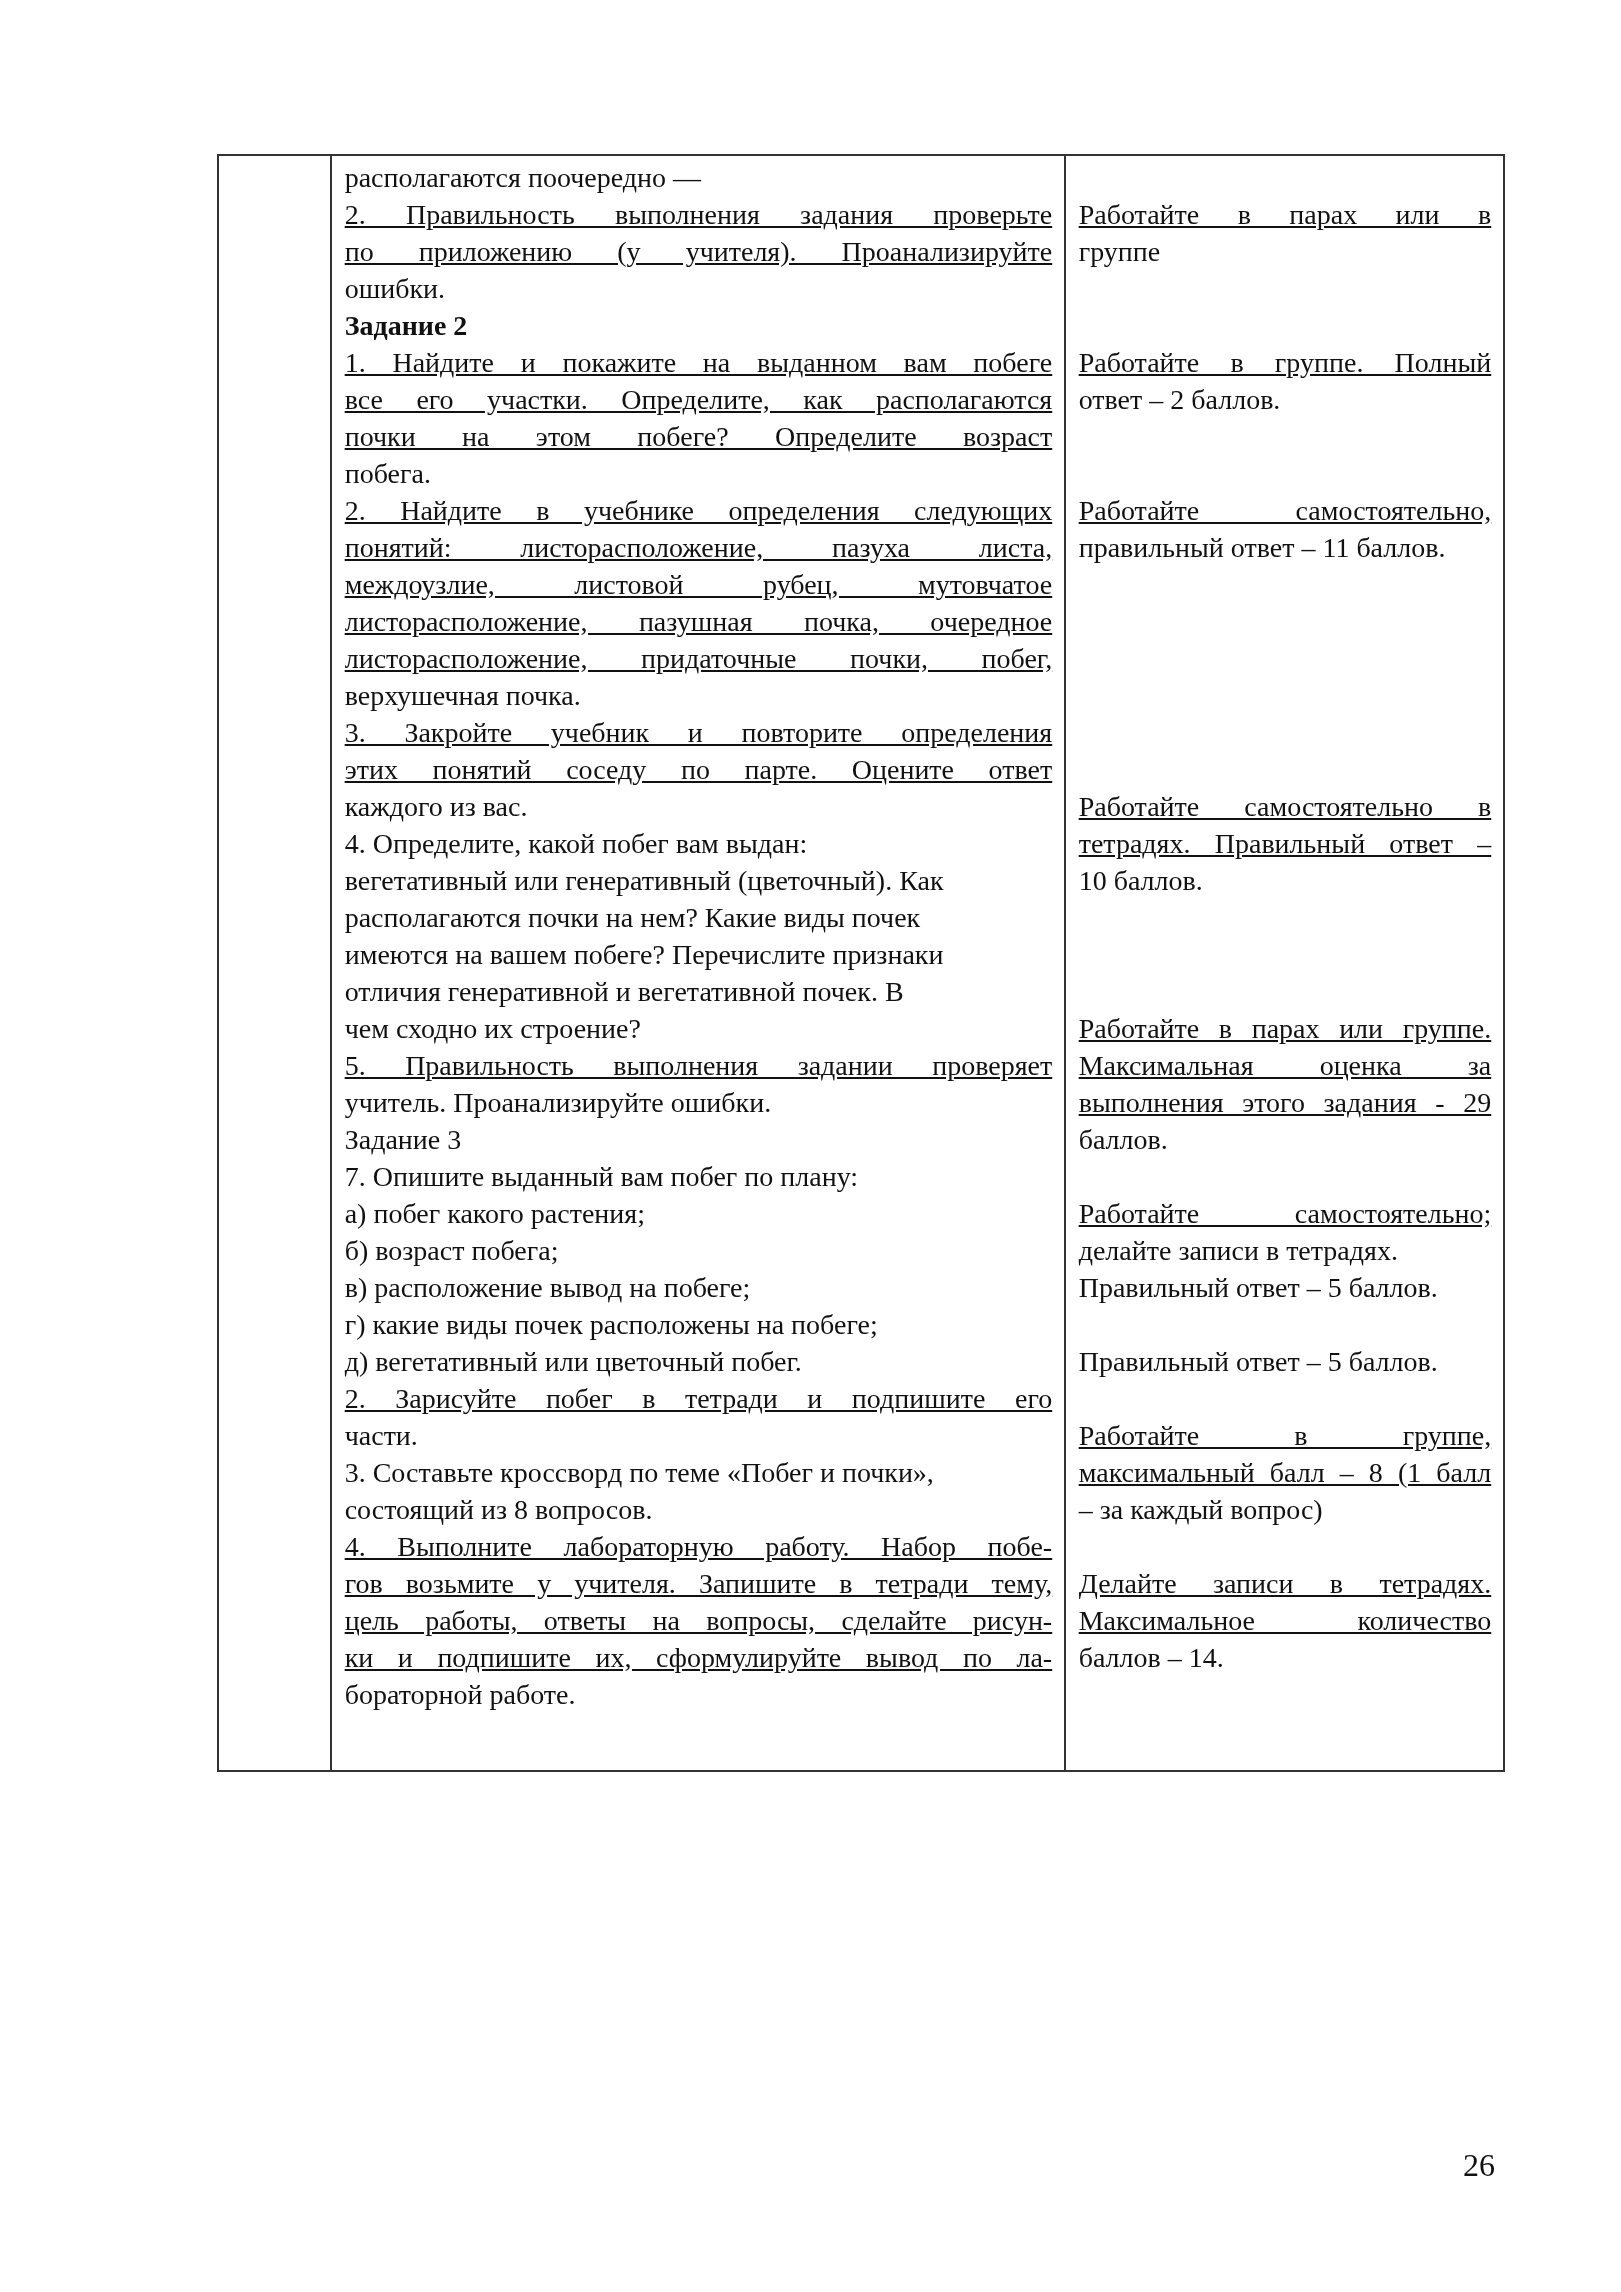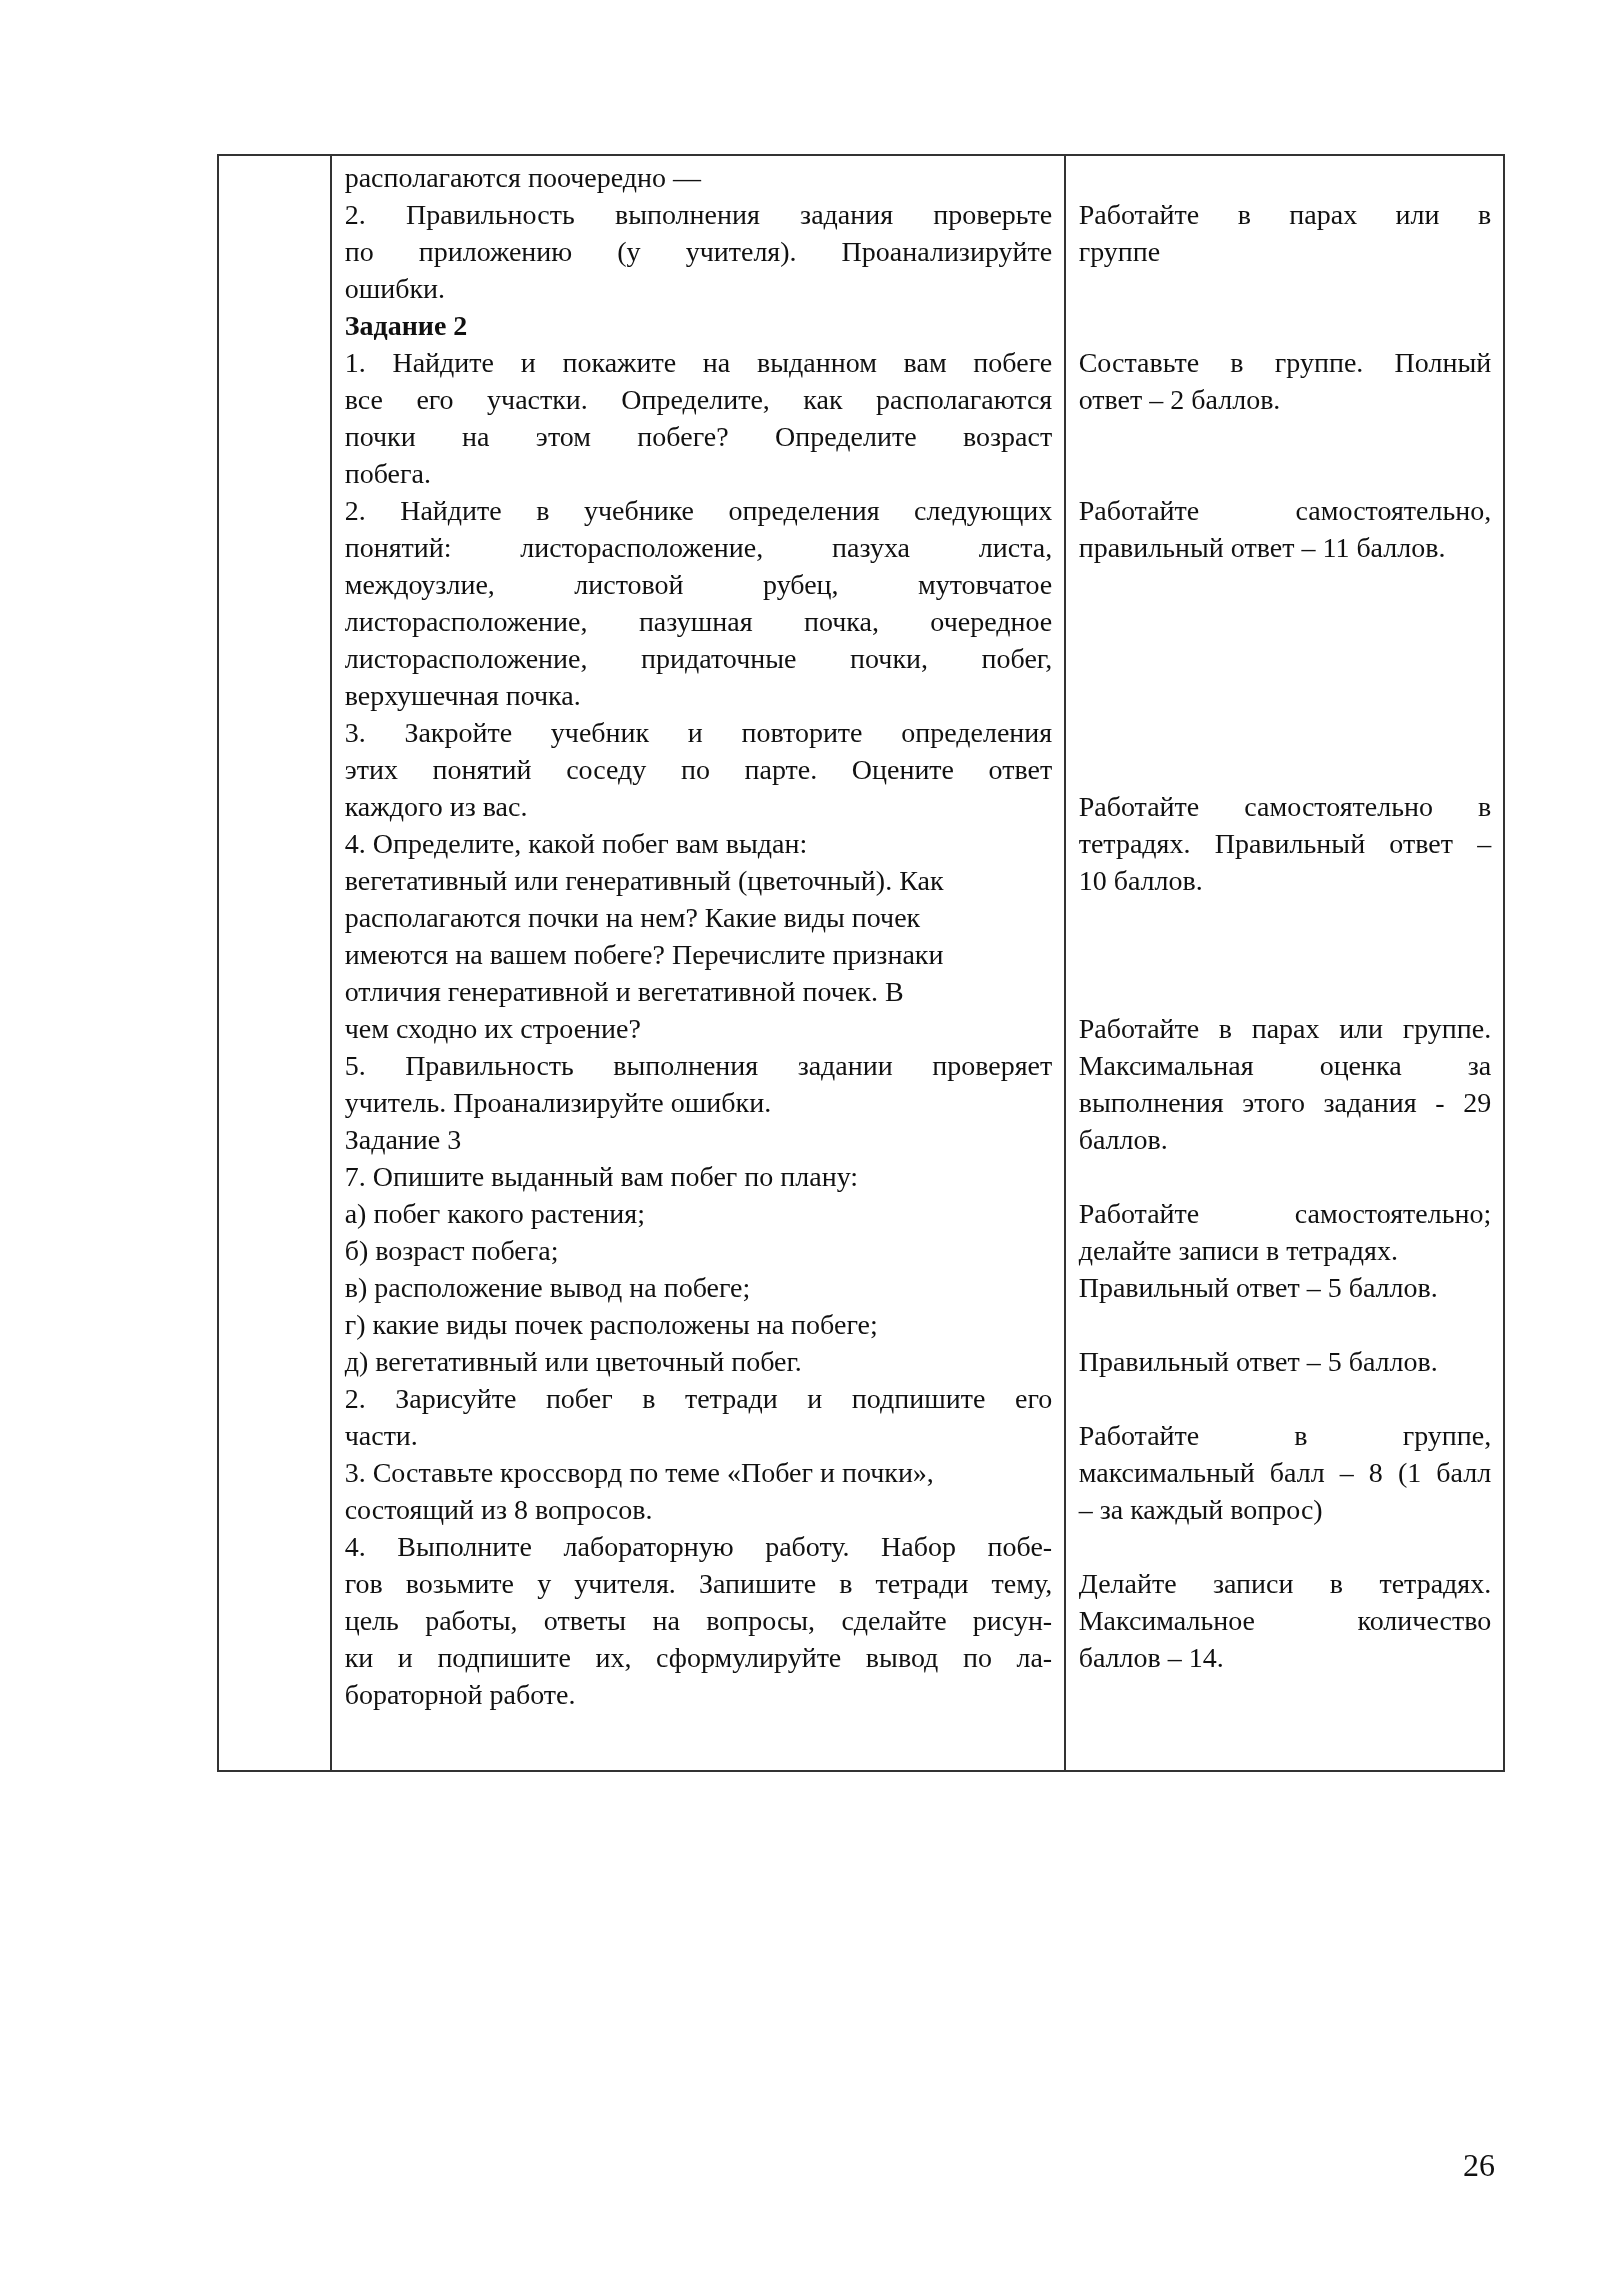--- a/index.html
+++ b/index.html
@@ -7,21 +7,21 @@
          font-family: "Liberation Serif", "DejaVu Serif", serif; color: #111111; }
   .page { position: absolute; left: 0; top: 0; width: 1621px; height: 2235px; }
   .table { position: absolute; left: 217px; top: 154px; width: 1288px; height: 1618px;
            border: 2px solid #333333; box-sizing: border-box; }
   .col { position: absolute; top: 0; bottom: 0; box-sizing: border-box; }
   .col-a { left: 0; width: 113px; border-right: 2px solid #333333; }
   .col-b { left: 113px; width: 734px; border-right: 2px solid #333333; padding: 2.9px 11.8px 0 12.7px; }
   .col-c { left: 847px; width: 437px; padding: 2.9px 11.8px 0 12.7px; }
   .line { height: 37px; line-height: 37px; font-size: 28px; white-space: nowrap;
           overflow: visible; }
-  .line.j { text-align: justify; text-align-last: justify; white-space: normal; }
+  .line.j { text-align: justify; text-align-last: justify; white-space: normal; text-decoration: underline; }
   .line.b { font-weight: bold; }
   .page-number { position: absolute; left: 1463px; top: 2148px; font-size: 32px; line-height: 35px; }
 </style>
 </head>
 <body>
 
 <div class="page">
   <div class="table">
     <div class="col col-a"></div>
     <div class="col col-b" id="tasks-col">
@@ -67,21 +67,21 @@
         <div class="line j">цель работы, ответы на вопросы, сделайте рисун-</div>
         <div class="line j">ки и подпишите их, сформулируйте вывод по ла-</div>
         <div class="line">бораторной работе.</div>
       </div>
     <div class="col col-c" id="notes-col">
         <div class="line"></div>
         <div class="line j">Работайте в парах или в</div>
         <div class="line">группе</div>
         <div class="line"></div>
         <div class="line"></div>
-        <div class="line j">Составьте в группе. Полный</div>
+        <div class="line j">Работайте в группе. Полный</div>
         <div class="line">ответ – 2 баллов.</div>
         <div class="line"></div>
         <div class="line"></div>
         <div class="line j">Работайте самостоятельно,</div>
         <div class="line">правильный ответ – 11 баллов.</div>
         <div class="line"></div>
         <div class="line"></div>
         <div class="line"></div>
         <div class="line"></div>
         <div class="line"></div>

